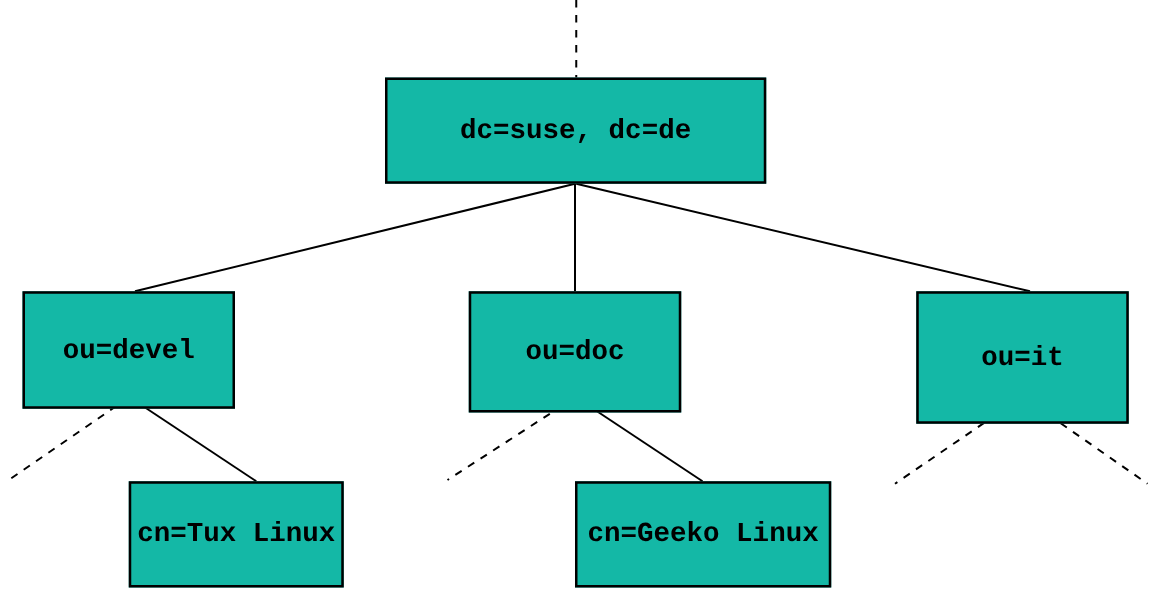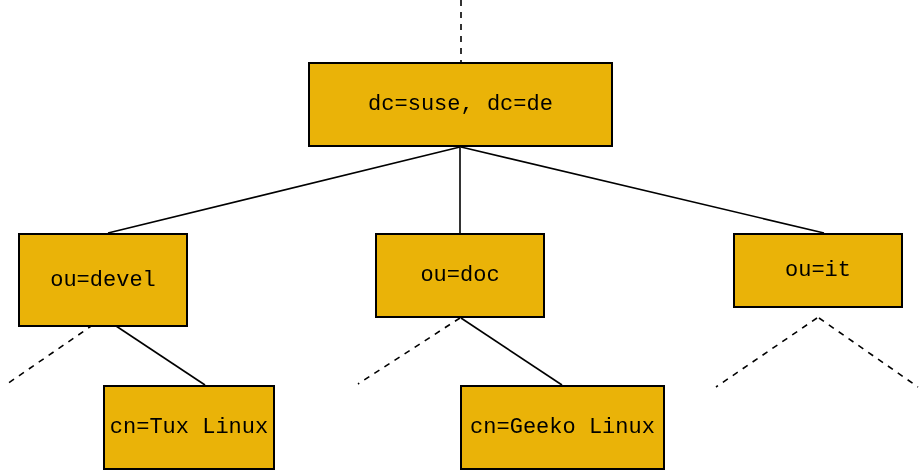--- a/index.html
+++ b/index.html
@@ -25,34 +25,34 @@
   .connectors line {
     stroke: #000000;
     stroke-width: 1.6;
   }
   .connectors line.dashed {
     stroke-dasharray: 6 6;
   }
   .node {
     position: absolute;
     box-sizing: border-box;
-    background: #eab308;
+    background: #14b8a6;
     border: 2px solid #000000;
     display: flex;
     align-items: center;
     justify-content: center;
-    font-weight: normal;
+    font-weight: bold;
     font-size: 22px;
     color: #000000;
     white-space: pre;
   }
   #node-root  { left: 308px; top: 62px;  width: 305px; height: 85px; }
   #node-devel { left: 18px;  top: 233px; width: 170px; height: 94px; }
-  #node-doc   { left: 375px; top: 233px; width: 170px; height: 85px; }
-  #node-it    { left: 733px; top: 233px; width: 170px; height: 75px; }
+  #node-doc   { left: 375px; top: 233px; width: 170px; height: 97px; }
+  #node-it    { left: 733px; top: 233px; width: 170px; height: 106px; }
   #node-tux   { left: 103px; top: 385px; width: 172px; height: 85px; }
   #node-geeko { left: 460px; top: 385px; width: 205px; height: 85px; }
 </style>
 </head>
 <body>
 
 <div class="canvas">
 
   <svg class="connectors" viewBox="0 0 922 473" xmlns="http://www.w3.org/2000/svg">
 

